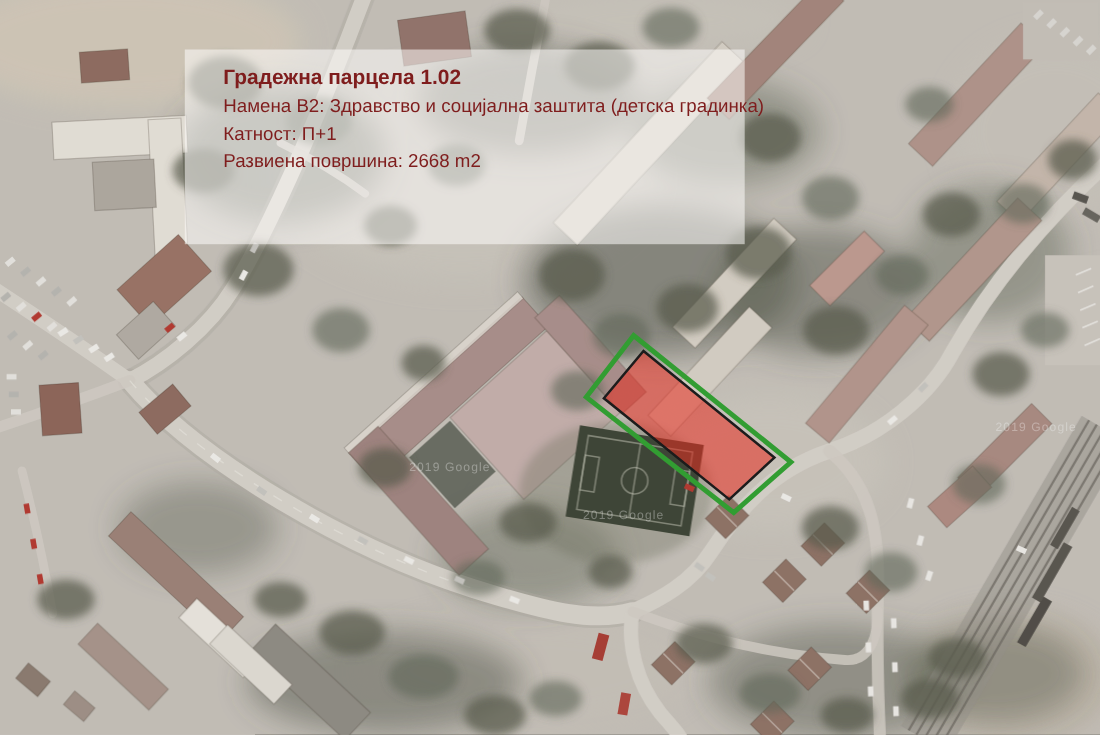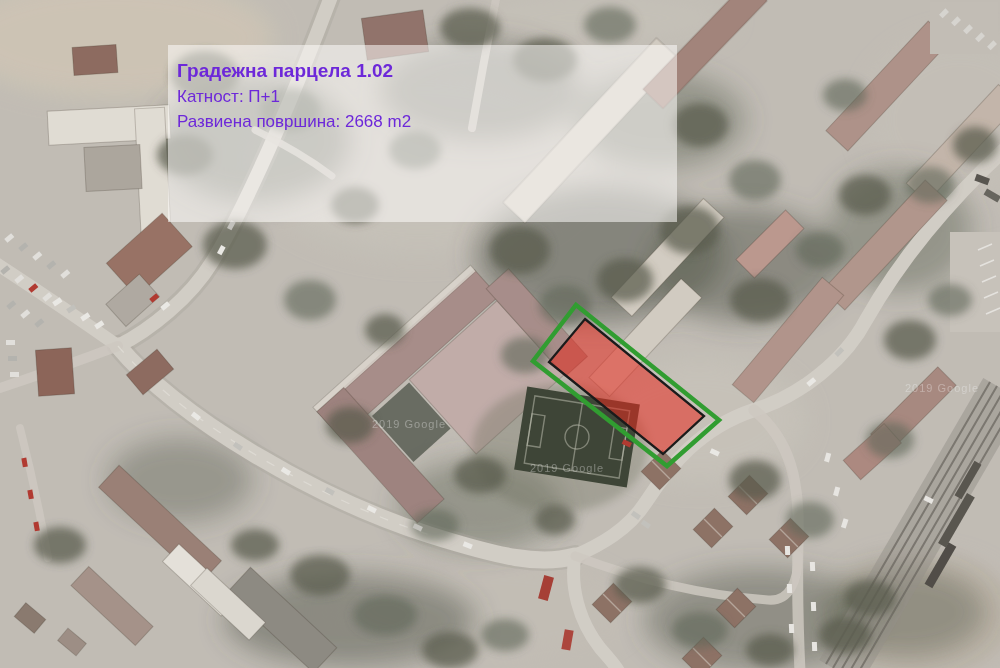--- a/index.html
+++ b/index.html
@@ -10,22 +10,22 @@
   .rc{stroke:#b0aaa1;fill:none;opacity:.45;stroke-linecap:round;}
   .rd{stroke:#d8d3cb;fill:none;stroke-linecap:round;}
   .rd2{stroke:#d3cec6;fill:none;stroke-linecap:round;opacity:.85;}
   .t{fill:#545948;opacity:.72;}
   .t2{fill:#606555;opacity:.62;}
   .bld{stroke:rgba(40,30,20,.22);stroke-width:1;}
   .wm{font-size:11px;fill:#ffffff;opacity:.34;letter-spacing:1px;}
   .fl{stroke:#c9ccbb;stroke-opacity:.5;fill:none;stroke-width:1.4;}
   
   .info-box{position:absolute;left:168px;top:45px;width:509px;height:177px;
-            box-sizing:border-box;padding:12px 18px 0 9px;
-            background:rgba(253,251,249,.55);color:#6d28d9;}
+            box-sizing:border-box;padding:12px 18px 0 35px;
+            background:rgba(253,251,249,.55);color:#7f1d1d;}
   .info-title{font-size:19px;font-weight:bold;line-height:27px;white-space:nowrap;}
   .info-line{font-size:17px;line-height:25px;white-space:nowrap;}
 </style>
 </head>
 <body>
 
 <div class="stage">
 
 <svg width="1000" height="668" viewBox="0 0 1000 668">
   <defs>
@@ -305,17 +305,18 @@
   <g>
     <polygon fill="none" stroke-width="4.5" points="576,305 719,420 667,466 533,361" stroke="#2ca02c"></polygon>
     <polygon stroke-width="2.3" points="585,319 704,416 663,454 549,362" fill="#ee2417" fill-opacity="0.55" stroke="#141414"></polygon>
   </g>
 
   <rect width="1000" height="668" filter="url(#grain)" fill="#808080" opacity=".07"></rect>
 </svg>
 
 <div class="info-box">
   <div class="info-title">Градежна парцела 1.02</div>
+  <div class="info-line">Намена В2: Здравство и социјална заштита (детска градинка)</div>
   <div class="info-line">Катност: П+1</div>
   <div class="info-line">Развиена површина: 2668 m2</div>
 </div>
 
 </div>
 
 </body></html>

